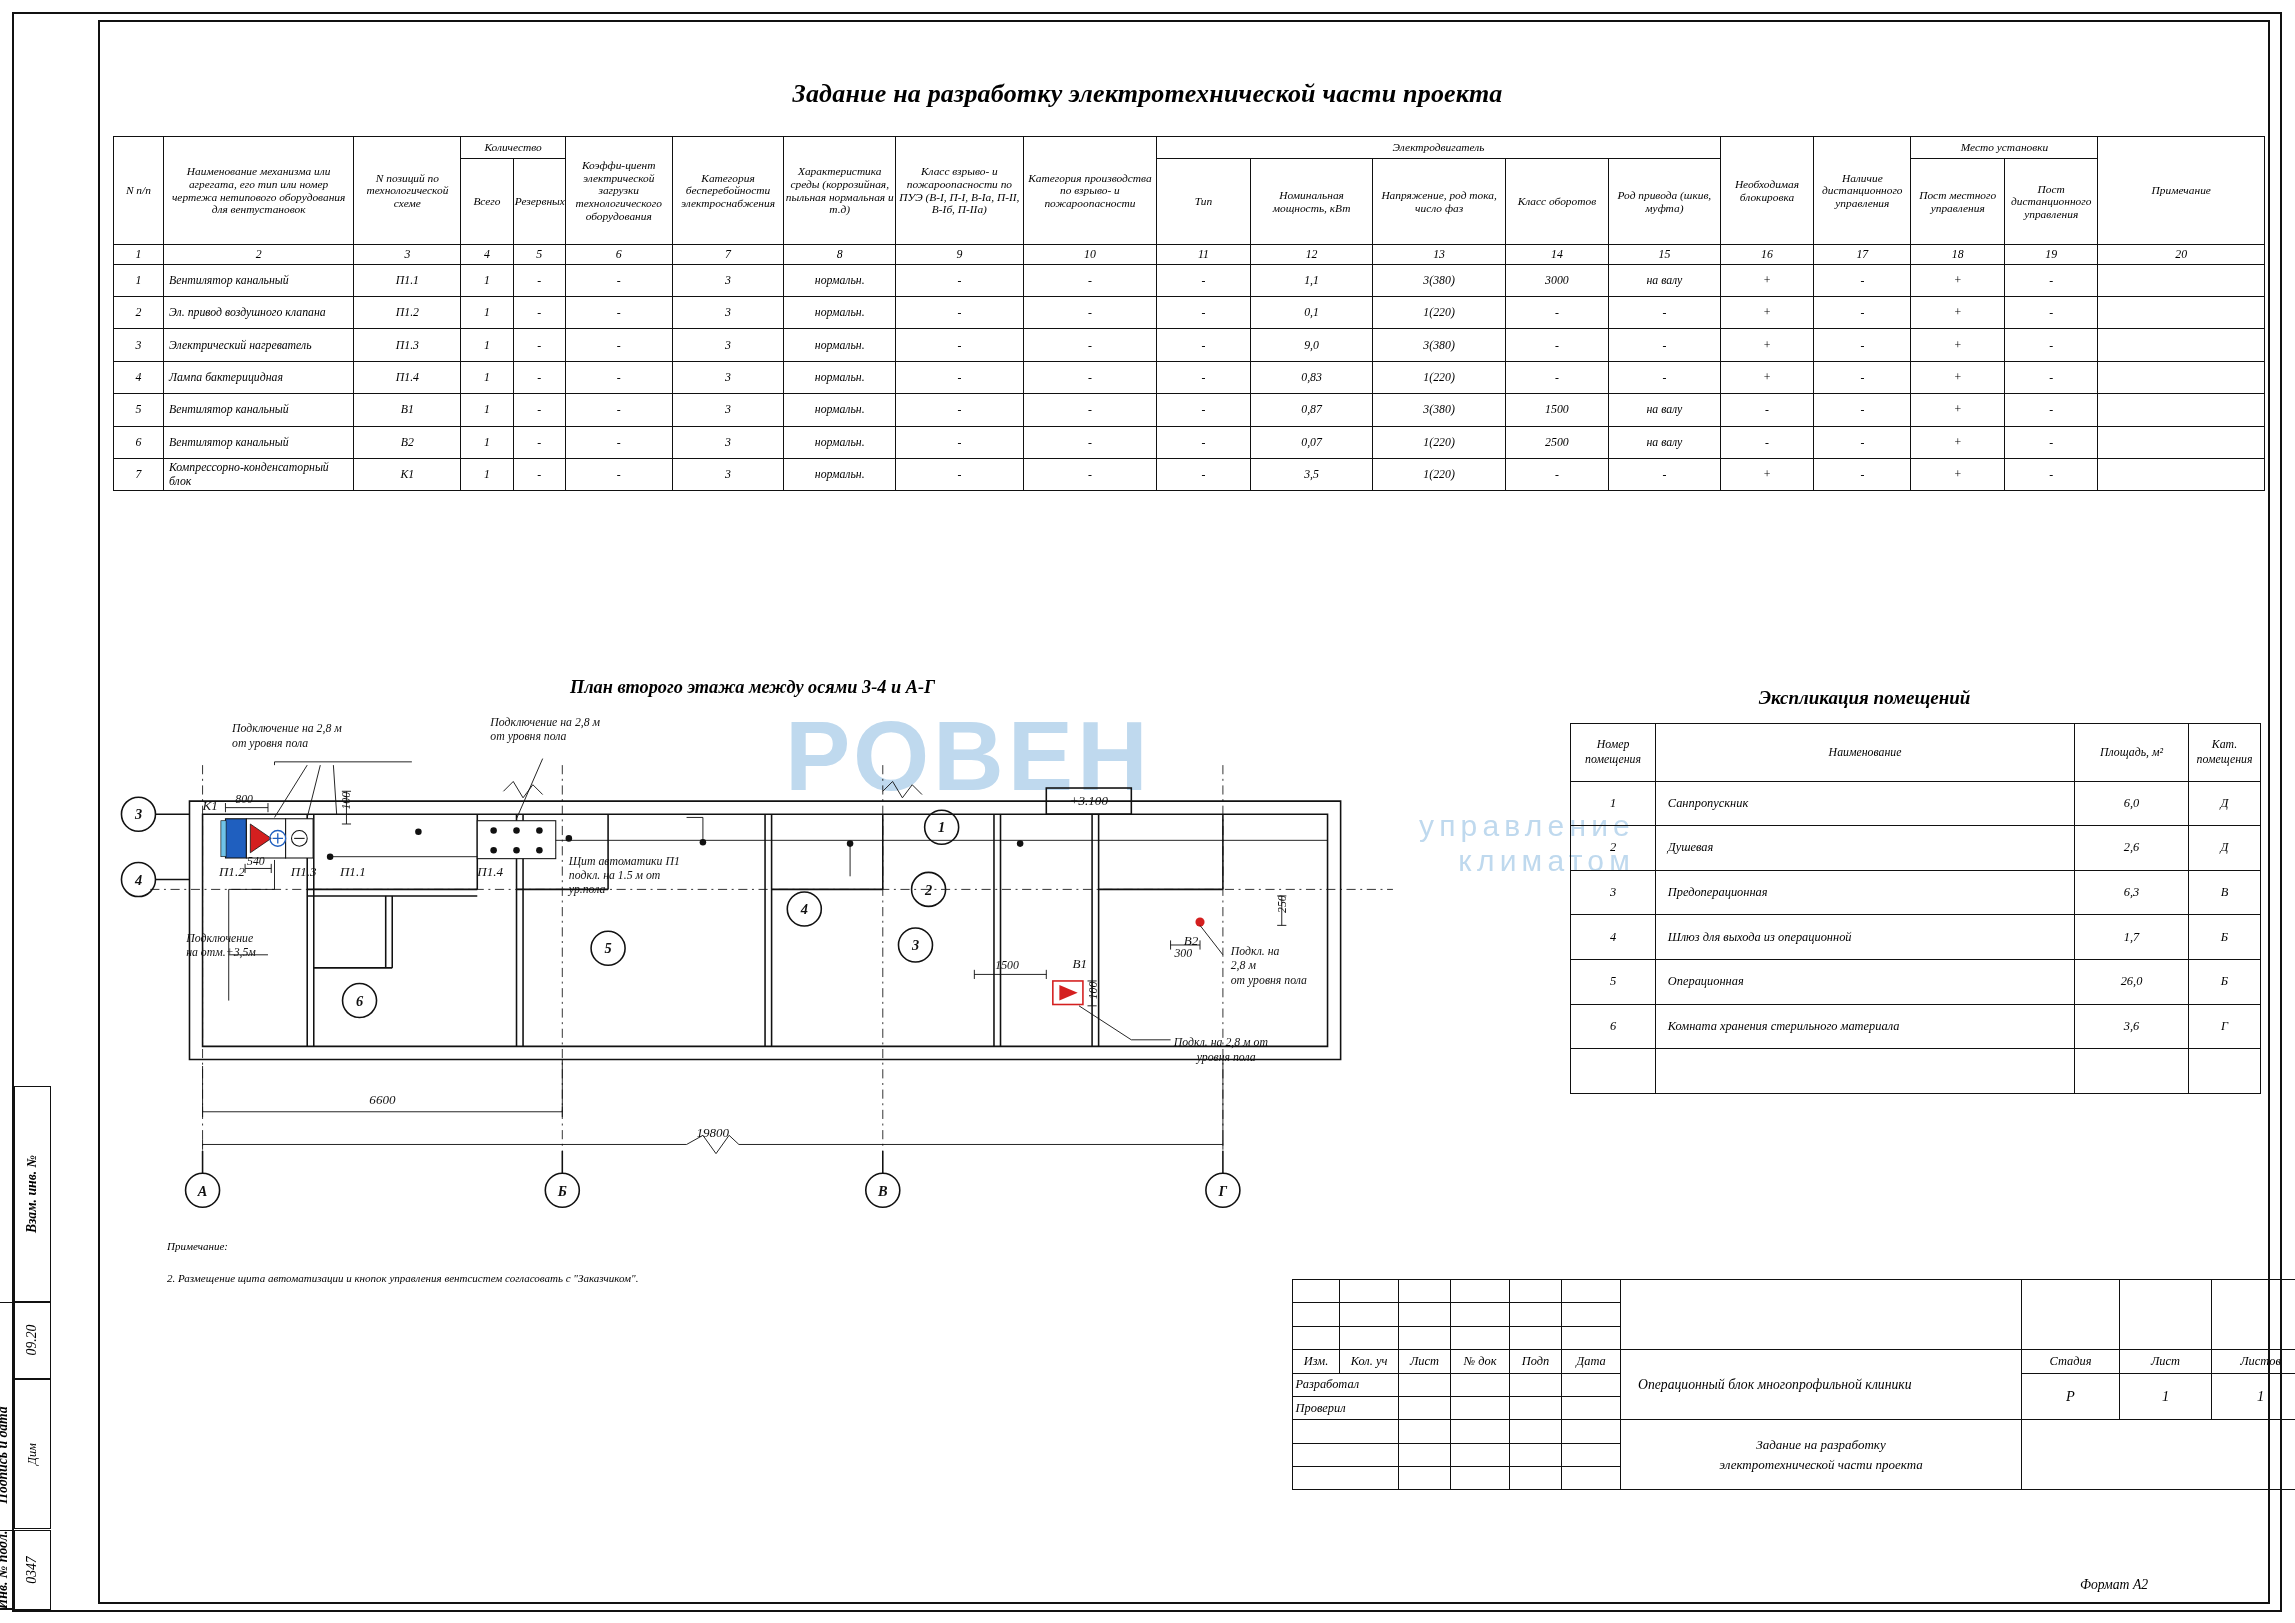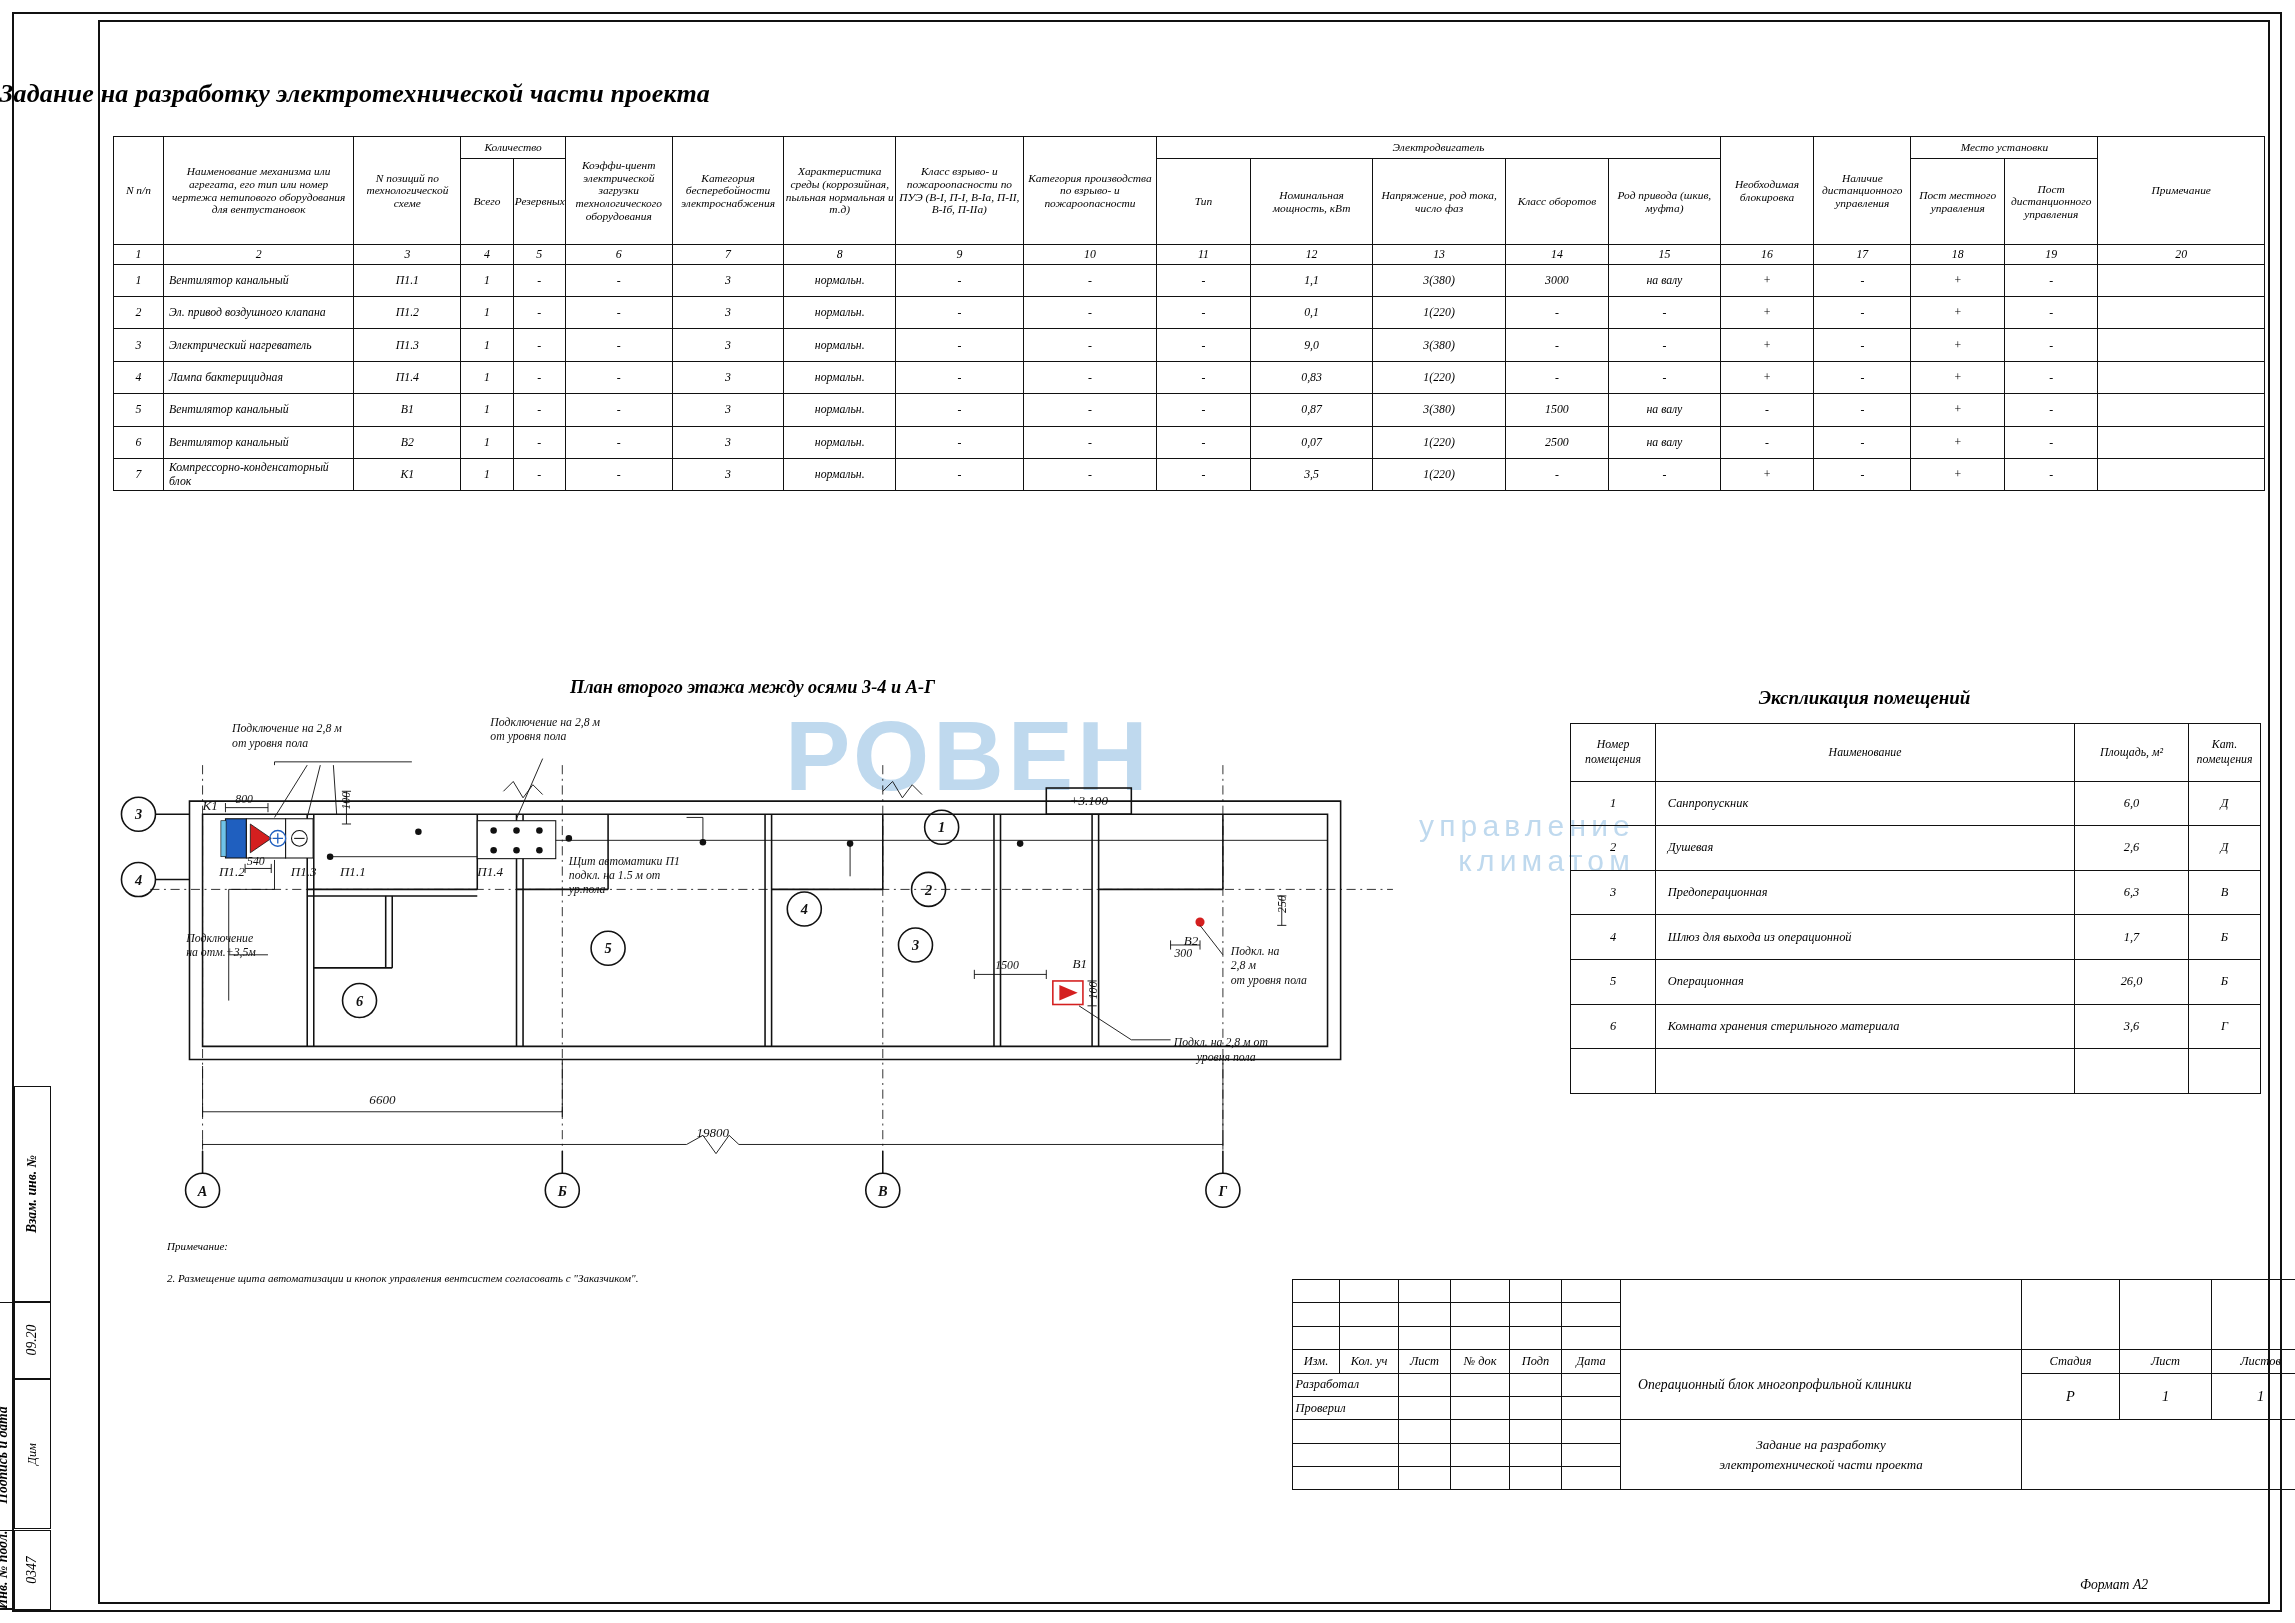--- a/index.html
+++ b/index.html
@@ -59,21 +59,21 @@
     font-family: "Liberation Serif", serif;
   }
   .vtext-b {
     font-weight: bold;
   }
   
   .main-title {
     position: absolute;
     left: 0; right: 0;
     top: 79px;
-    text-align: left;
+    text-align: center;
     font-family: "Liberation Serif", serif;
     font-style: italic;
     font-weight: bold;
     font-size: 26px;
     letter-spacing: 0.2px;
   }
   
   table.spec {
     position: absolute;
     left: 113px;

